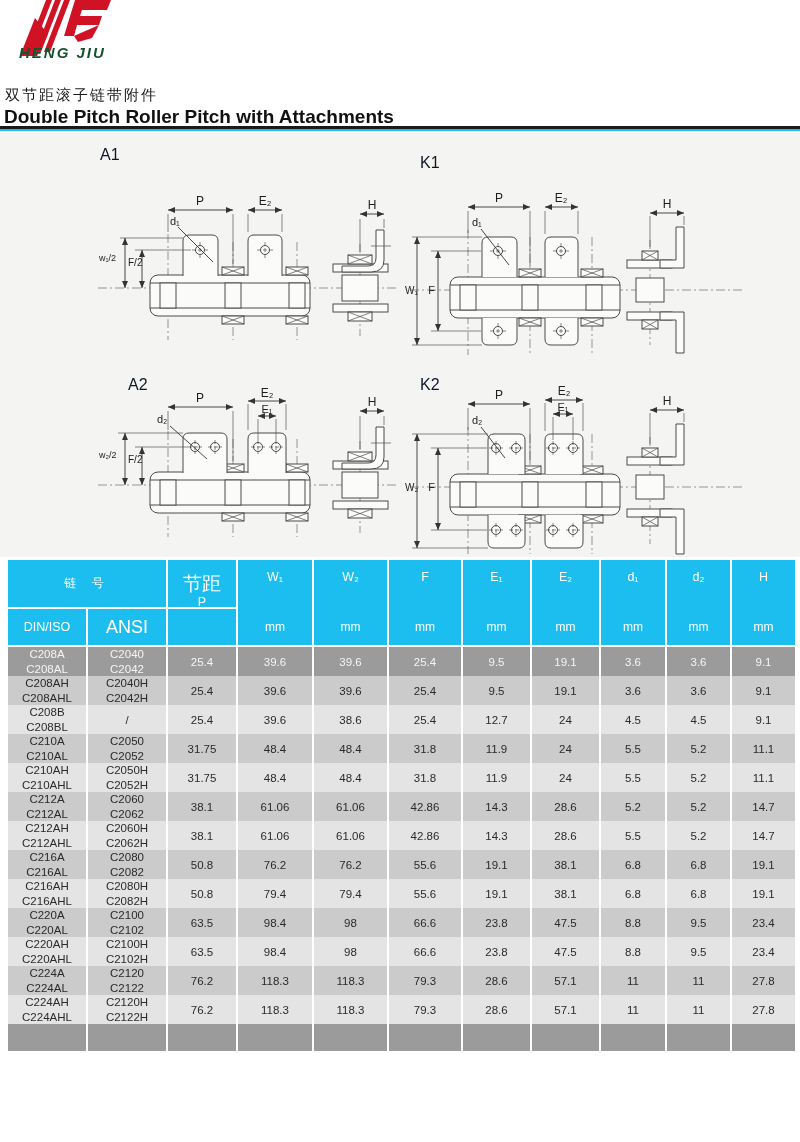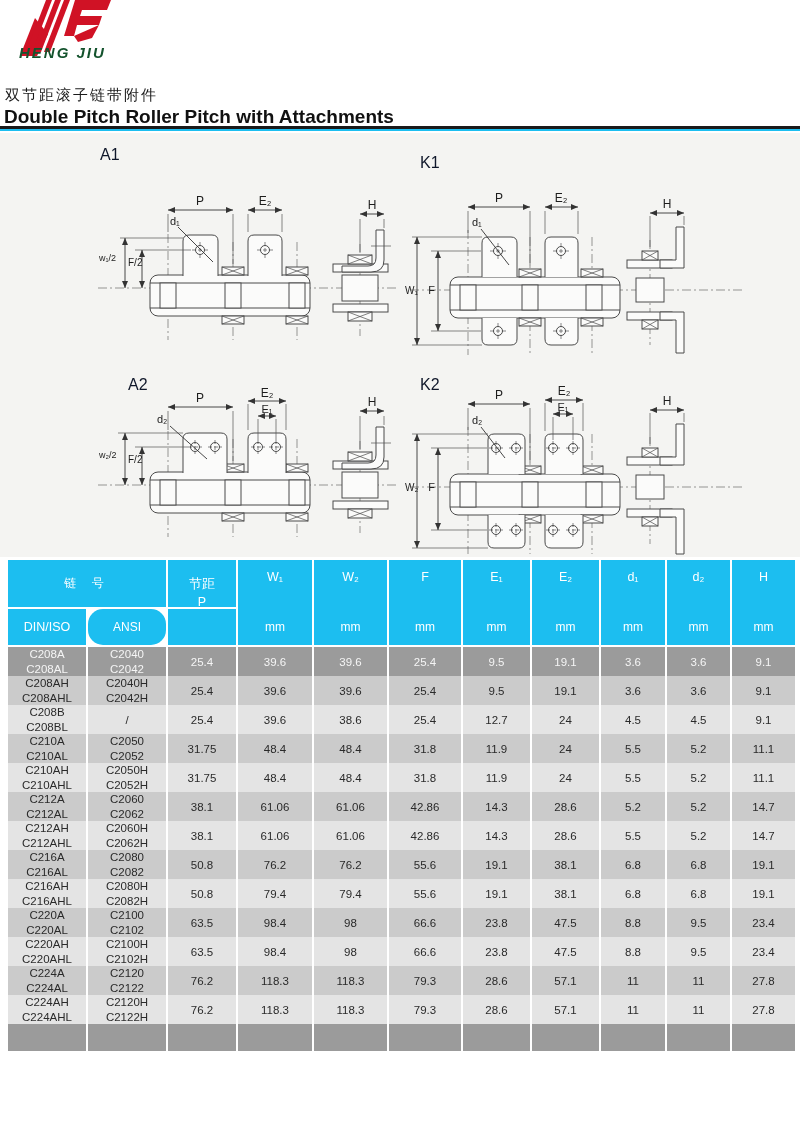--- a/index.html
+++ b/index.html
@@ -34,23 +34,23 @@
   #table { position:absolute; left:8px; top:560px; width:787px; }
   .thead {
     display:grid; grid-template-columns:78px 78px 68px 74px 73px 72px 67px 67px 64px 63px 63px;
     grid-template-rows:47px 36px; gap:2px; background:#fff;
   }
   .th { background:#1cbef0; color:#fff; display:flex; flex-direction:column;
         align-items:center; justify-content:center; text-align:center; line-height:15px; }
   .th .lbl { font-size:12.5px; }
   .th .unit { font-size:12px;margin-top:35px; }
   .th-chain { grid-column:1/3; grid-row:1; font-size:12px; letter-spacing:6px; }
-  .th-pitch { grid-column:3; grid-row:1; font-size:13px; }
+  .th-pitch { grid-column:3; grid-row:1; font-size:19px; }
   .th-din { grid-column:1; grid-row:2; font-size:12.5px; }
-  .th-ansi{ grid-column:2; grid-row:2; font-size:12px;border-radius:15px; }
+  .th-ansi{ grid-column:2; grid-row:2; font-size:18px; }
   .th-p   { grid-column:3; grid-row:2; }
   .c4{grid-column:4;grid-row:1/3}.c5{grid-column:5;grid-row:1/3}.c6{grid-column:6;grid-row:1/3}
   .c7{grid-column:7;grid-row:1/3}.c8{grid-column:8;grid-row:1/3}.c9{grid-column:9;grid-row:1/3}
   .c10{grid-column:10;grid-row:1/3}.c11{grid-column:11;grid-row:1/3}
   #rows { margin-top:2px; display:flex; flex-direction:column; gap:2px; }
   .tr { display:grid; grid-template-columns:78px 78px 68px 74px 73px 72px 67px 67px 64px 63px 63px;
         column-gap:2px; height:27px; }
   .td { display:flex; align-items:center; justify-content:center; text-align:center;
         font-size:11.5px; line-height:15px; color:#2a2a2a; white-space:pre-line; }
   .tr.dark  .td { background:#9b9b9b; color:#f5f5f5; }

